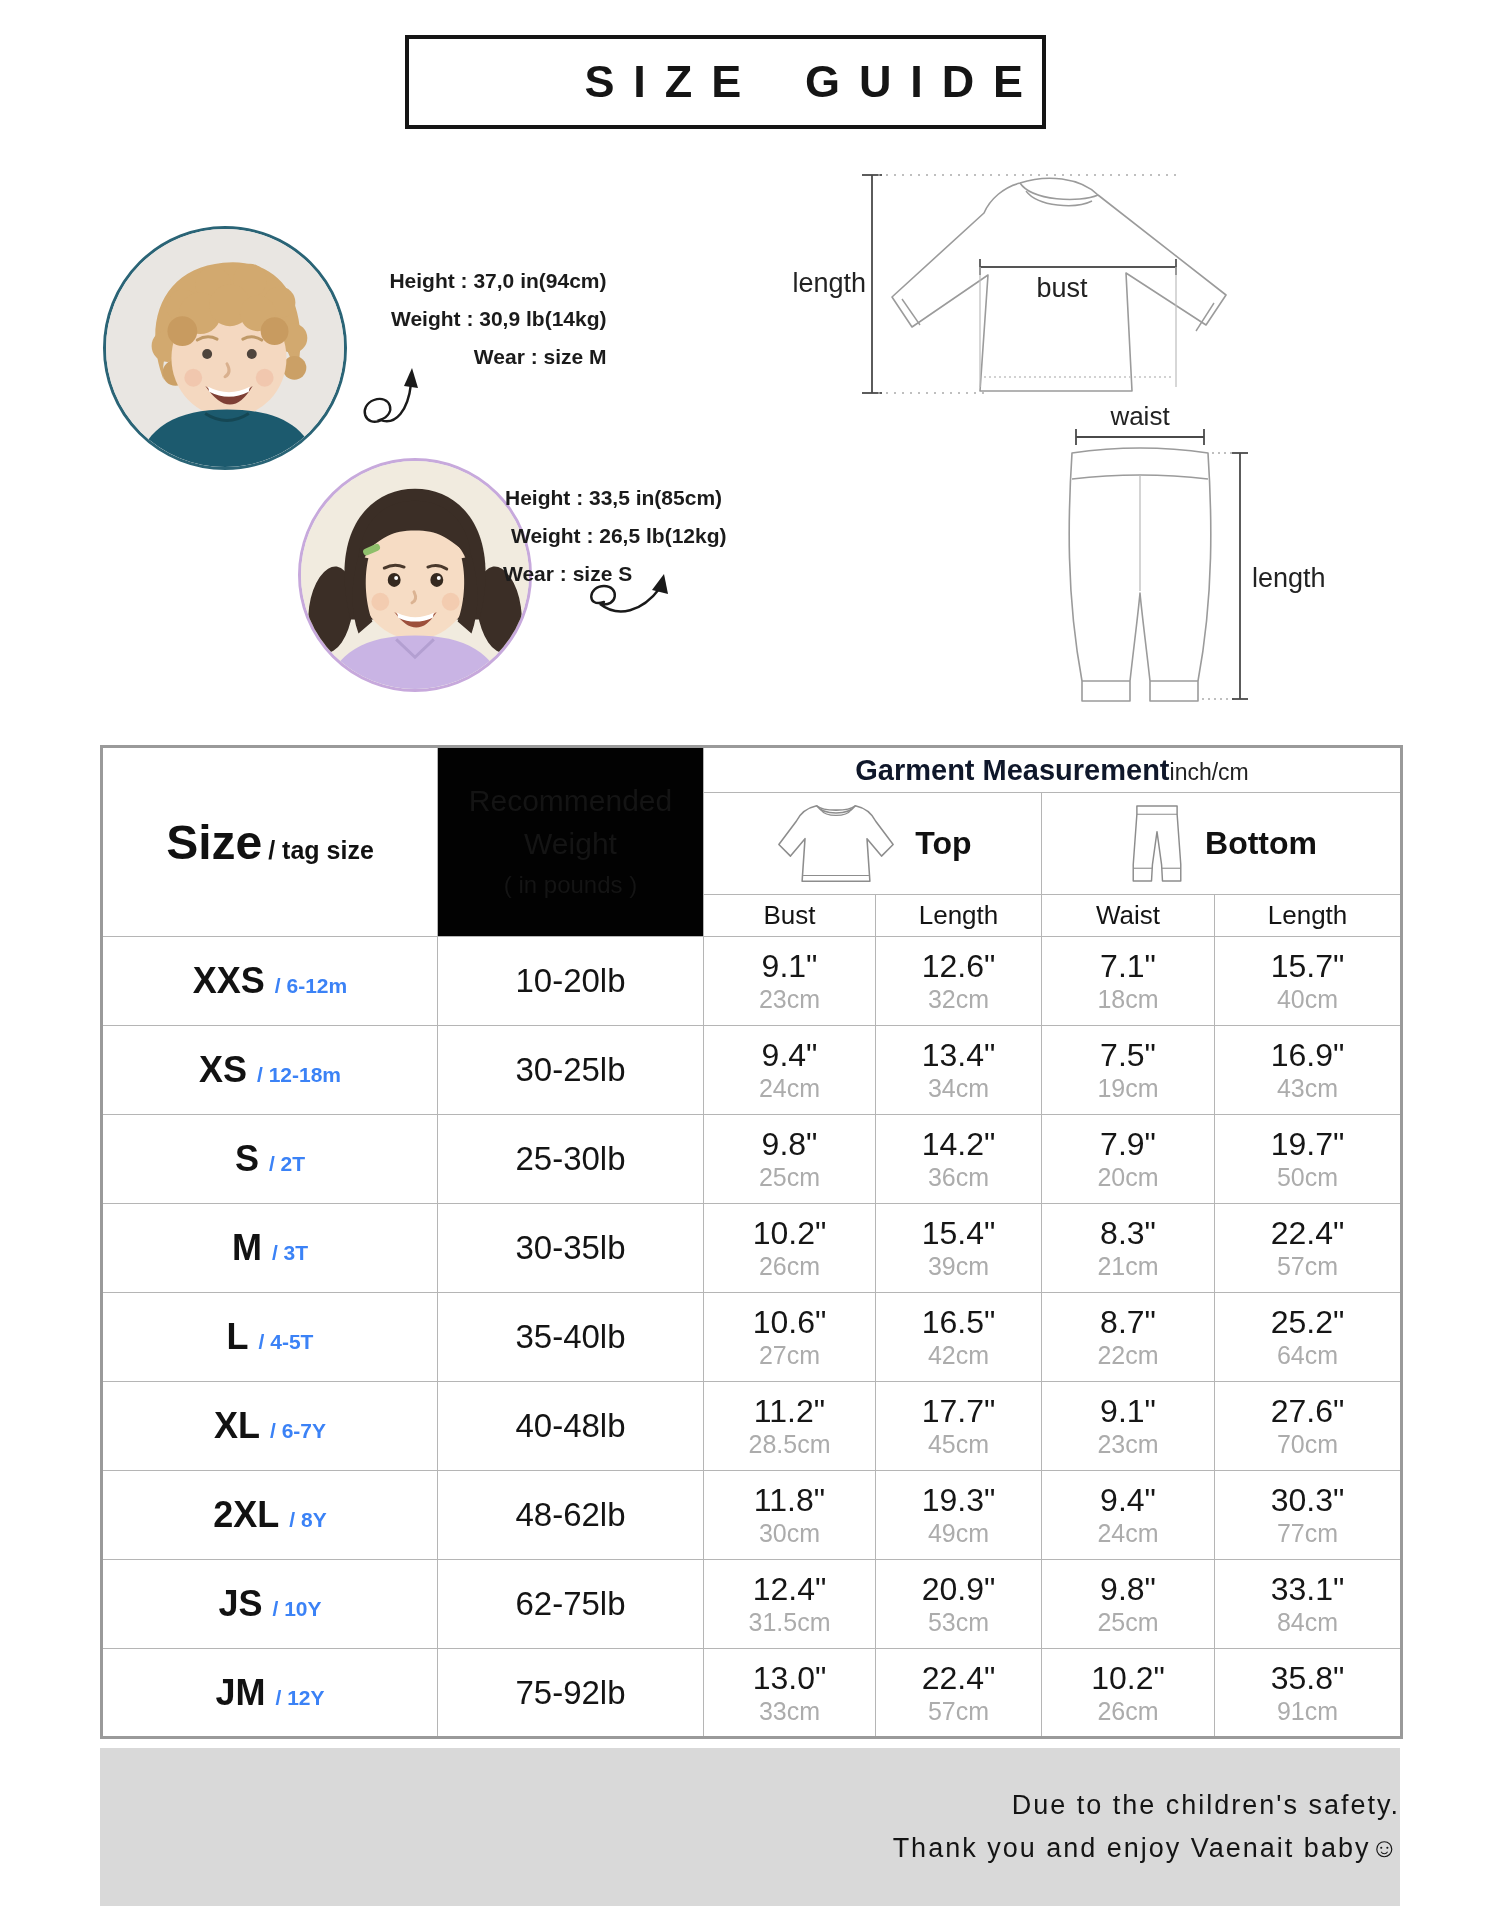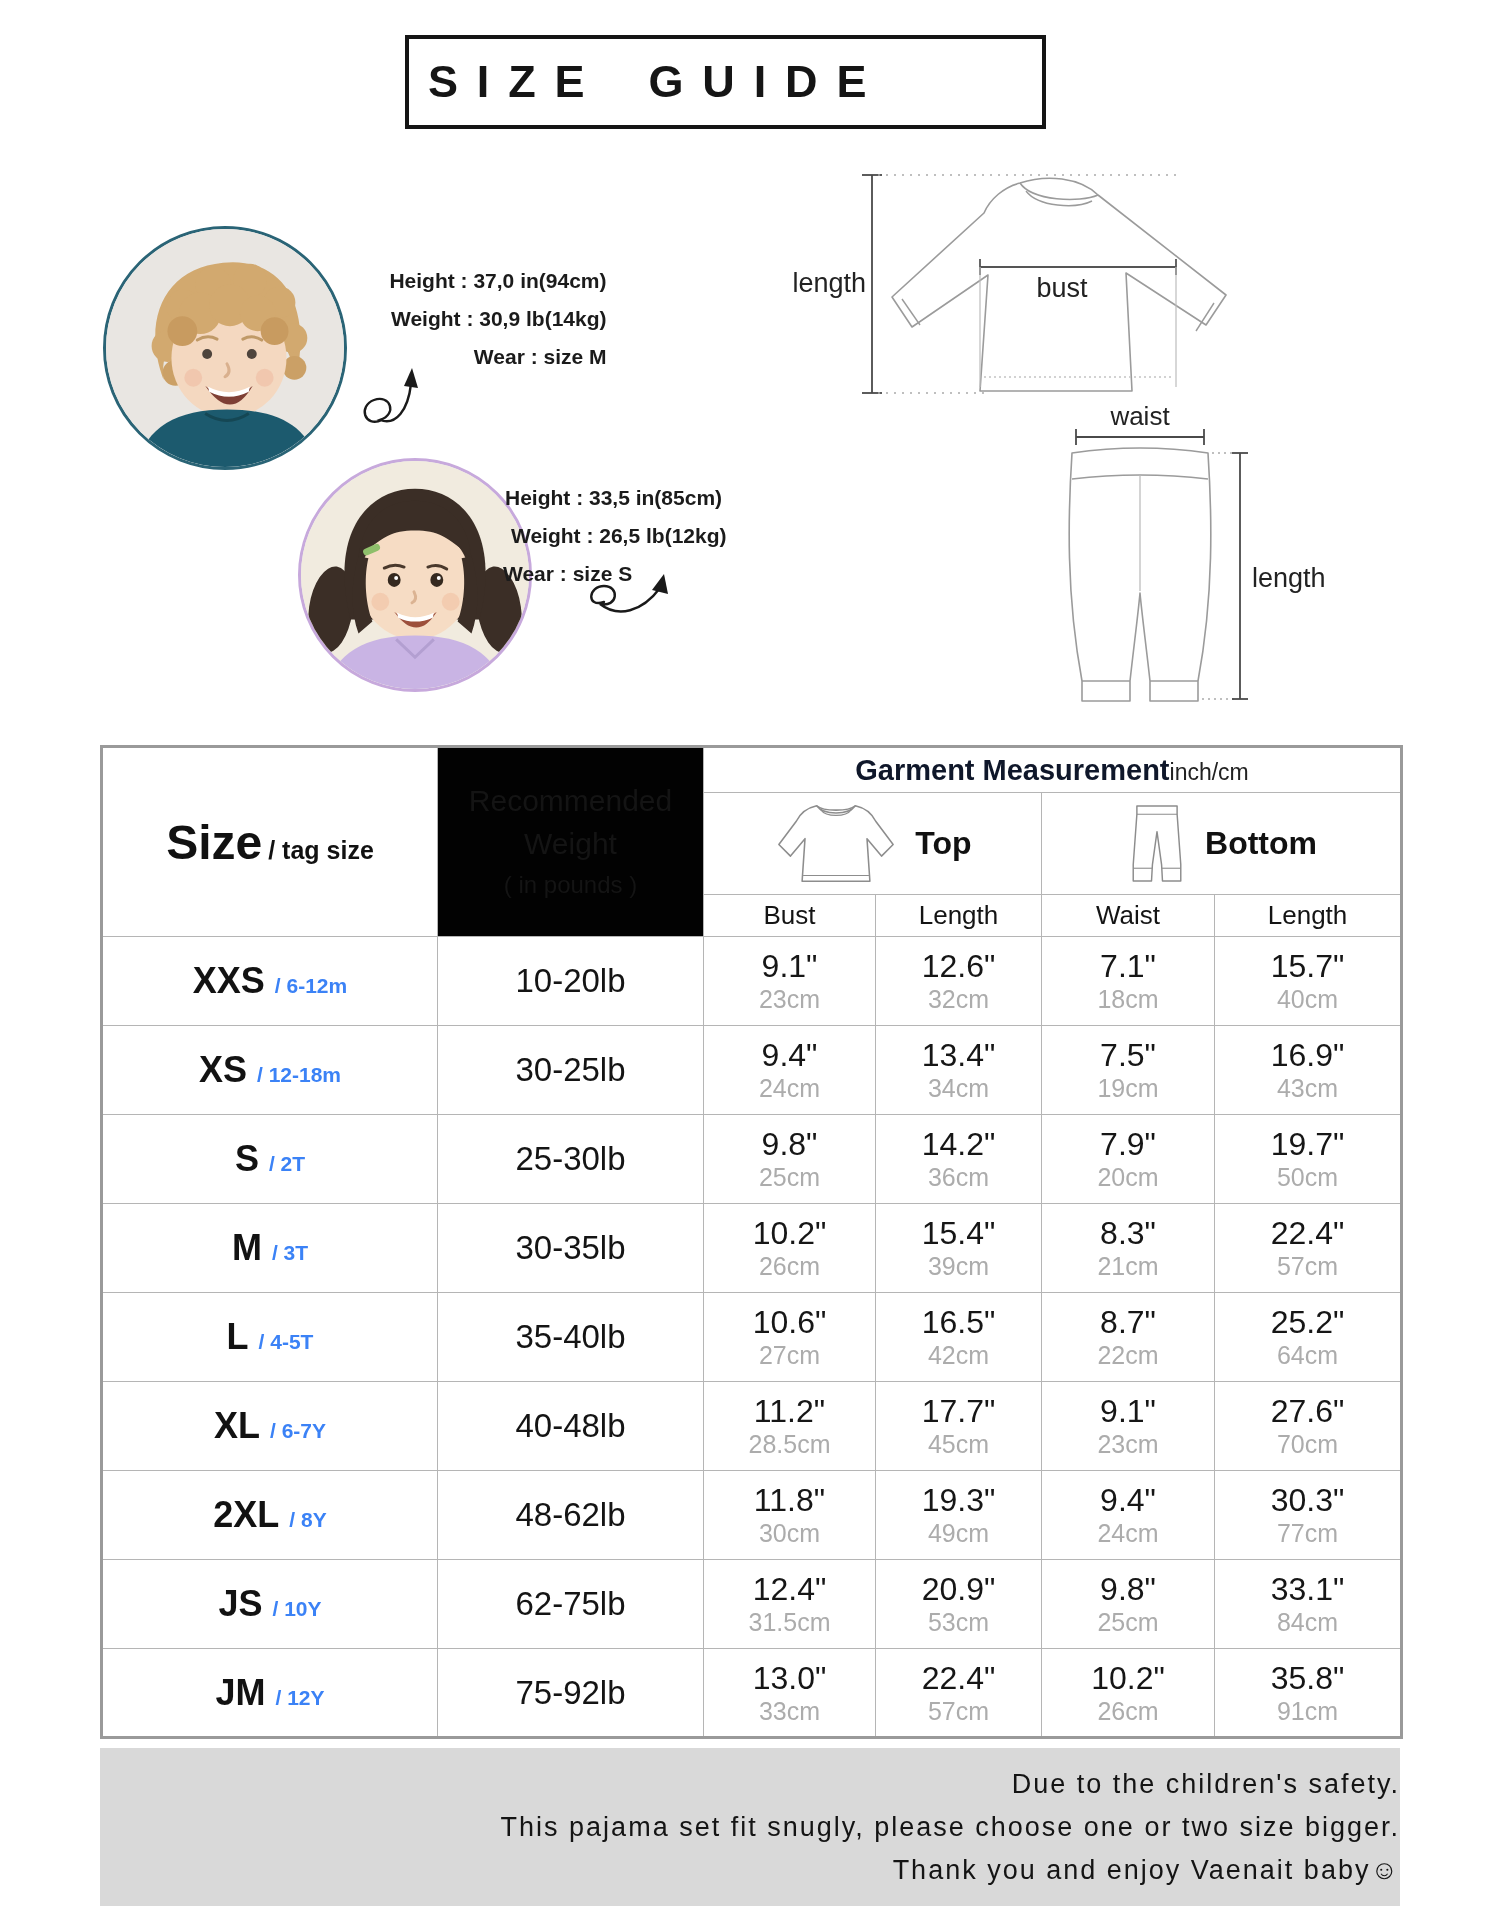--- a/index.html
+++ b/index.html
@@ -2,21 +2,21 @@
 <html style="--accent-blue: #1E7CE5; --header-blue: #7FA9E8; --weight-header-bg: #020202; --boy-ring-teal: #2A6476; --girl-ring-lavender: #C7A9DC; --table-border: #9A9A9A; --cm-text-gray: #ACACAC; --footer-bg: #D9D9D9;"><head>
 <meta charset="utf-8">
 <style>
   html,body{margin:0;padding:0;background:#fff;}
   .page{position:relative;width:1500px;height:1912px;background:#fff;
         font-family:"Liberation Sans",sans-serif;overflow:hidden;}
   svg text{font-family:"Liberation Sans",sans-serif;}
 
   
   .title-box{position:absolute;left:405px;top:35px;width:641px;height:94px;
-             border:4px solid #151515;display:flex;align-items:center;justify-content:flex-start;box-sizing:border-box;}
+             border:4px solid #151515;display:flex;align-items:center;justify-content:flex-end;box-sizing:border-box;}
   .title{font-size:45px;font-weight:700;letter-spacing:.42em;word-spacing:.3em;
          color:#151515;padding-left:.42em;white-space:nowrap;}
 
   
   .photo{position:absolute;border-radius:50%;overflow:hidden;box-sizing:border-box;background:#eee;}
   #boy-photo{left:103px;top:226px;width:244px;height:244px;border:3px solid var(--boy-ring-teal,#2A6476);}
   #girl-photo{left:298px;top:458px;width:234px;height:234px;border:3px solid var(--girl-ring-lavender,#C7A9DC);}
   .photo svg{display:block;width:100%;height:100%;}
 
   
@@ -421,17 +421,16 @@
       <td class="mc">
             <div class="in">35.8"</div>
             <div class="cm">91cm</div>
           </td>
     </tr>
   </tbody>
     </table>
 
   <div class="footer">
     <div>Due to the children's safety.</div>
-    <div>This pajama set fit snugly, please choose one or two size bigger.</div>
     <div>Thank you and enjoy Vaenait baby☺</div>
   </div>
 
 </div>
 
 </body></html>

